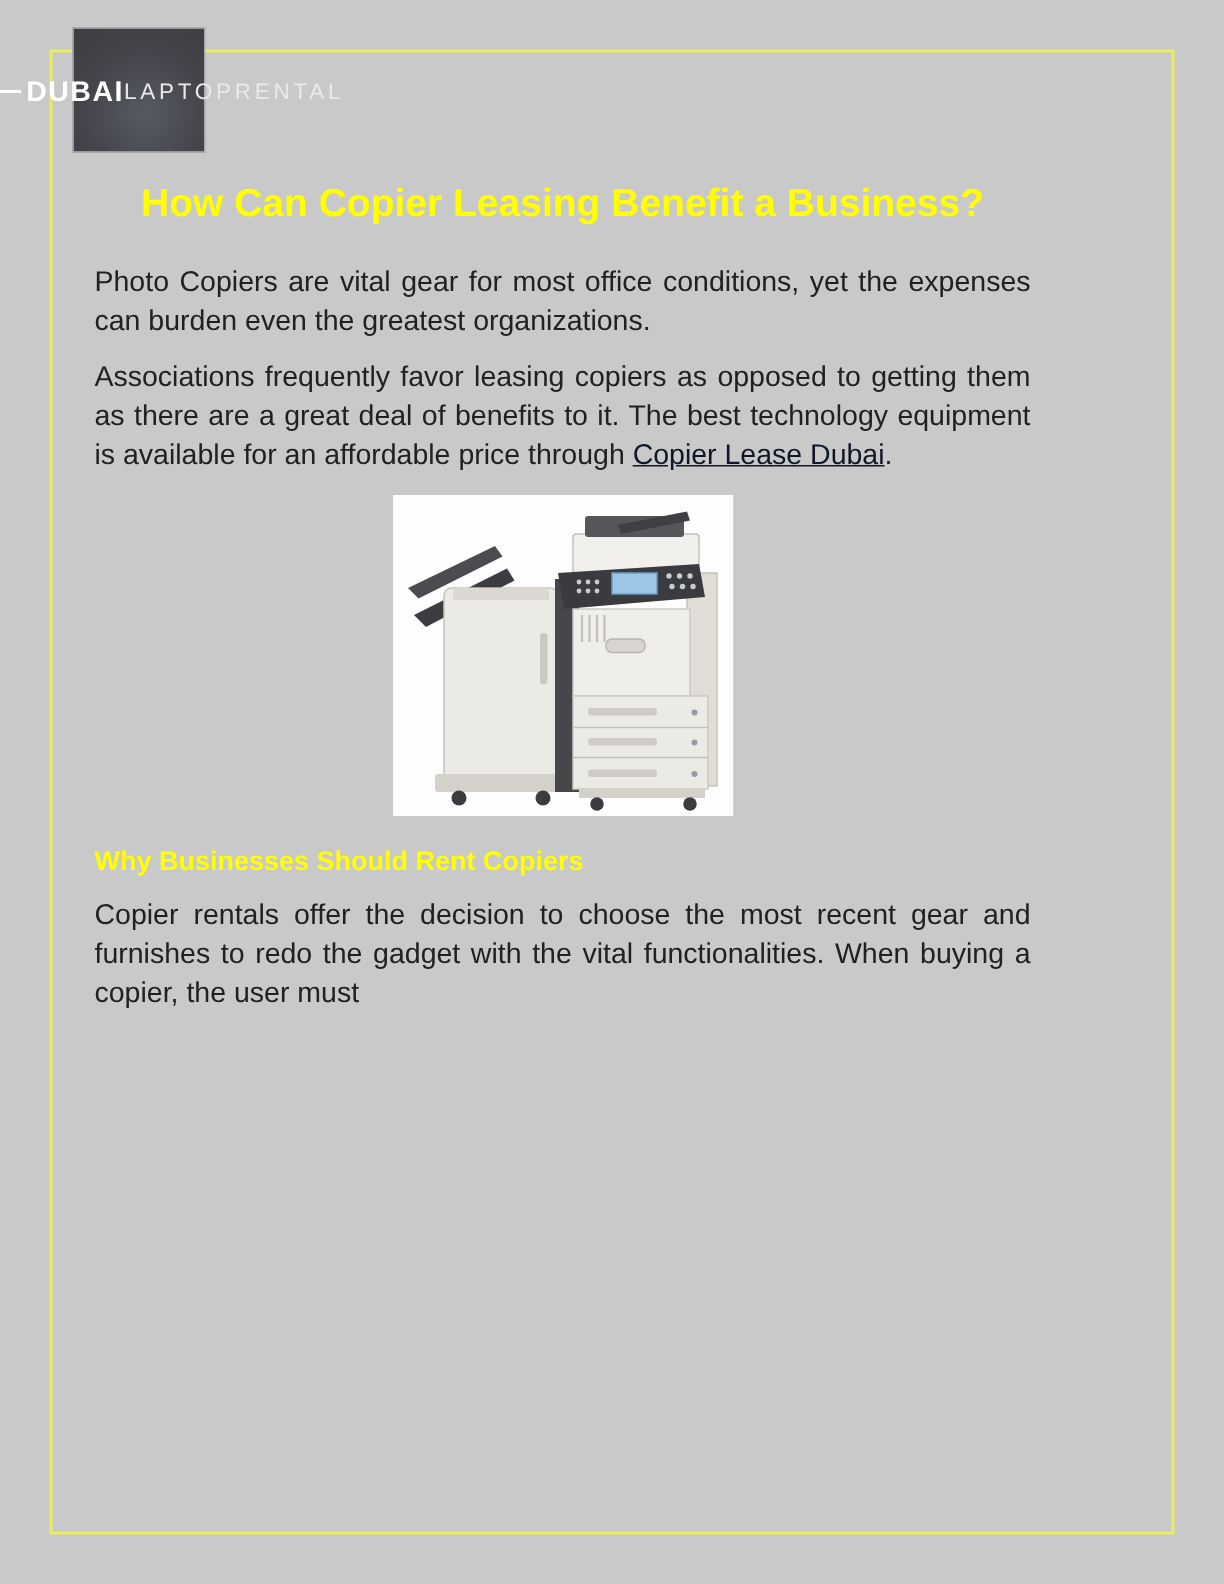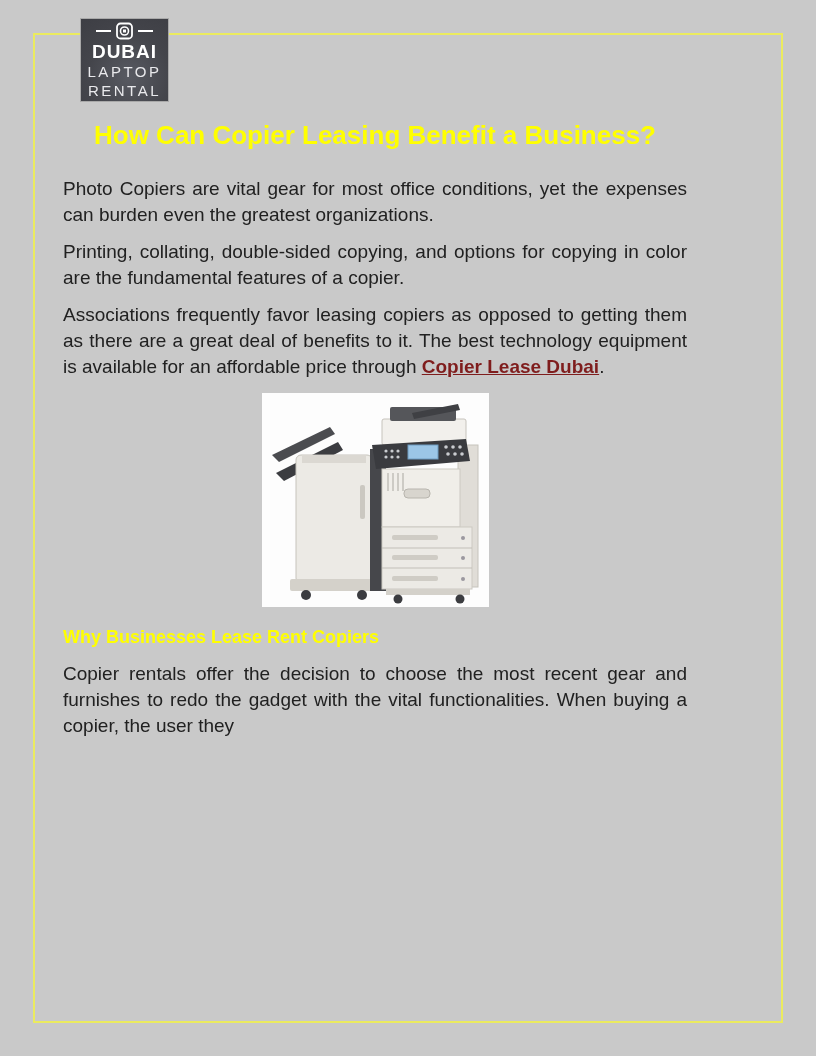--- a/index.html
+++ b/index.html
@@ -11,26 +11,25 @@
     overflow: hidden;
   }
   .frame {
     position: absolute;
     left: 33px; top: 33px;
     width: 750px; height: 990px;
     border: 2px solid #ebeb5e;
   }
   .logo {
     position: absolute;
-    left: 80px; top: 18px;
+    left: 48px; top: 18px;
     width: 89px; height: 84px;
     background: radial-gradient(circle at 55% 70%, #585a62 0%, #44454b 55%, #3d3e44 100%);
     border: 1px solid #a9a9a9;
     display: flex;
-    flex-direction: column;
     align-items: center;
     justify-content: center;
     padding-top: 2px;
   }
   .logo-icon { height: 18px; margin-bottom: 1px; }
   .logo-dubai {
     color: #ffffff; font-weight: 700; font-size: 19px;
     letter-spacing: 1px; line-height: 21px;
   }
   .logo-light {
@@ -51,22 +50,22 @@
     margin-bottom: 24px;
   }
   p.body-par {
     color: #212121;
     font-size: 19px;
     line-height: 26px;
     text-align: justify;
     margin-bottom: 11px;
   }
   a.doc-link {
-    color: #7f1d1d;
-    font-weight: 700;
+    color: #0f172a;
+    font-weight: 400;
     text-decoration: underline;
     cursor: pointer;
   }
   .figure-wrap {
     width: 227px;
     margin: 13px auto 18px auto;
   }
   .figure-wrap svg { display: block; }
   h2.section-heading {
     color: #ffff00;
@@ -94,21 +93,20 @@
     </div>
     <div class="logo-dubai">DUBAI</div>
     <div class="logo-light">LAPTOP</div>
     <div class="logo-light">RENTAL</div>
   </div>
 
   <div class="content">
     <h1 class="title">How Can Copier Leasing Benefit a Business?</h1>
 
     <p class="body-par">Photo Copiers are vital gear for most office conditions, yet the expenses can burden even the greatest organizations.</p>
-    <p class="body-par">Printing, collating, double-sided copying, and options for copying in color are the fundamental features of a copier.</p>
 
     <p class="body-par"><span>Associations frequently favor leasing copiers as opposed to getting them as there are a great deal of benefits to it. The best technology equipment is available for an affordable price through </span><a class="doc-link">Copier Lease Dubai</a><span>.</span></p>
 
     <div class="figure-wrap">
       <svg width="227" height="214" viewBox="0 0 227 214">
         <rect width="227" height="214" fill="#fdfdfd"></rect>
 
         <polygon points="10,62 68,34 73,41 17,69" fill="#4b4c50"></polygon>
         <polygon points="14,80 76,49 81,57 22,88" fill="#3b3c40"></polygon>
 
@@ -158,17 +156,17 @@
         <circle cx="201" cy="145" r="2" fill="#9b989f"></circle>
         <circle cx="201" cy="165" r="2" fill="#9b989f"></circle>
         <circle cx="201" cy="186" r="2" fill="#9b989f"></circle>
 
         <rect x="124" y="196" width="84" height="6" fill="#d4d1ca"></rect>
         <circle cx="136" cy="206" r="4.5" fill="#3b3c40"></circle>
         <circle cx="198" cy="206" r="4.5" fill="#3b3c40"></circle>
       </svg>
     </div>
 
-    <h2 class="section-heading">Why Businesses Lease Rent Copiers</h2>
+    <h2 class="section-heading">Why Businesses Should Rent Copiers</h2>
 
-    <p class="body-par">Copier rentals offer the decision to choose the most recent gear and furnishes to redo the gadget with the vital functionalities. When buying a copier, the user they</p>
+    <p class="body-par">Copier rentals offer the decision to choose the most recent gear and furnishes to redo the gadget with the vital functionalities. When buying a copier, the user must</p>
   </div>
 </div>
 
 </body></html>

